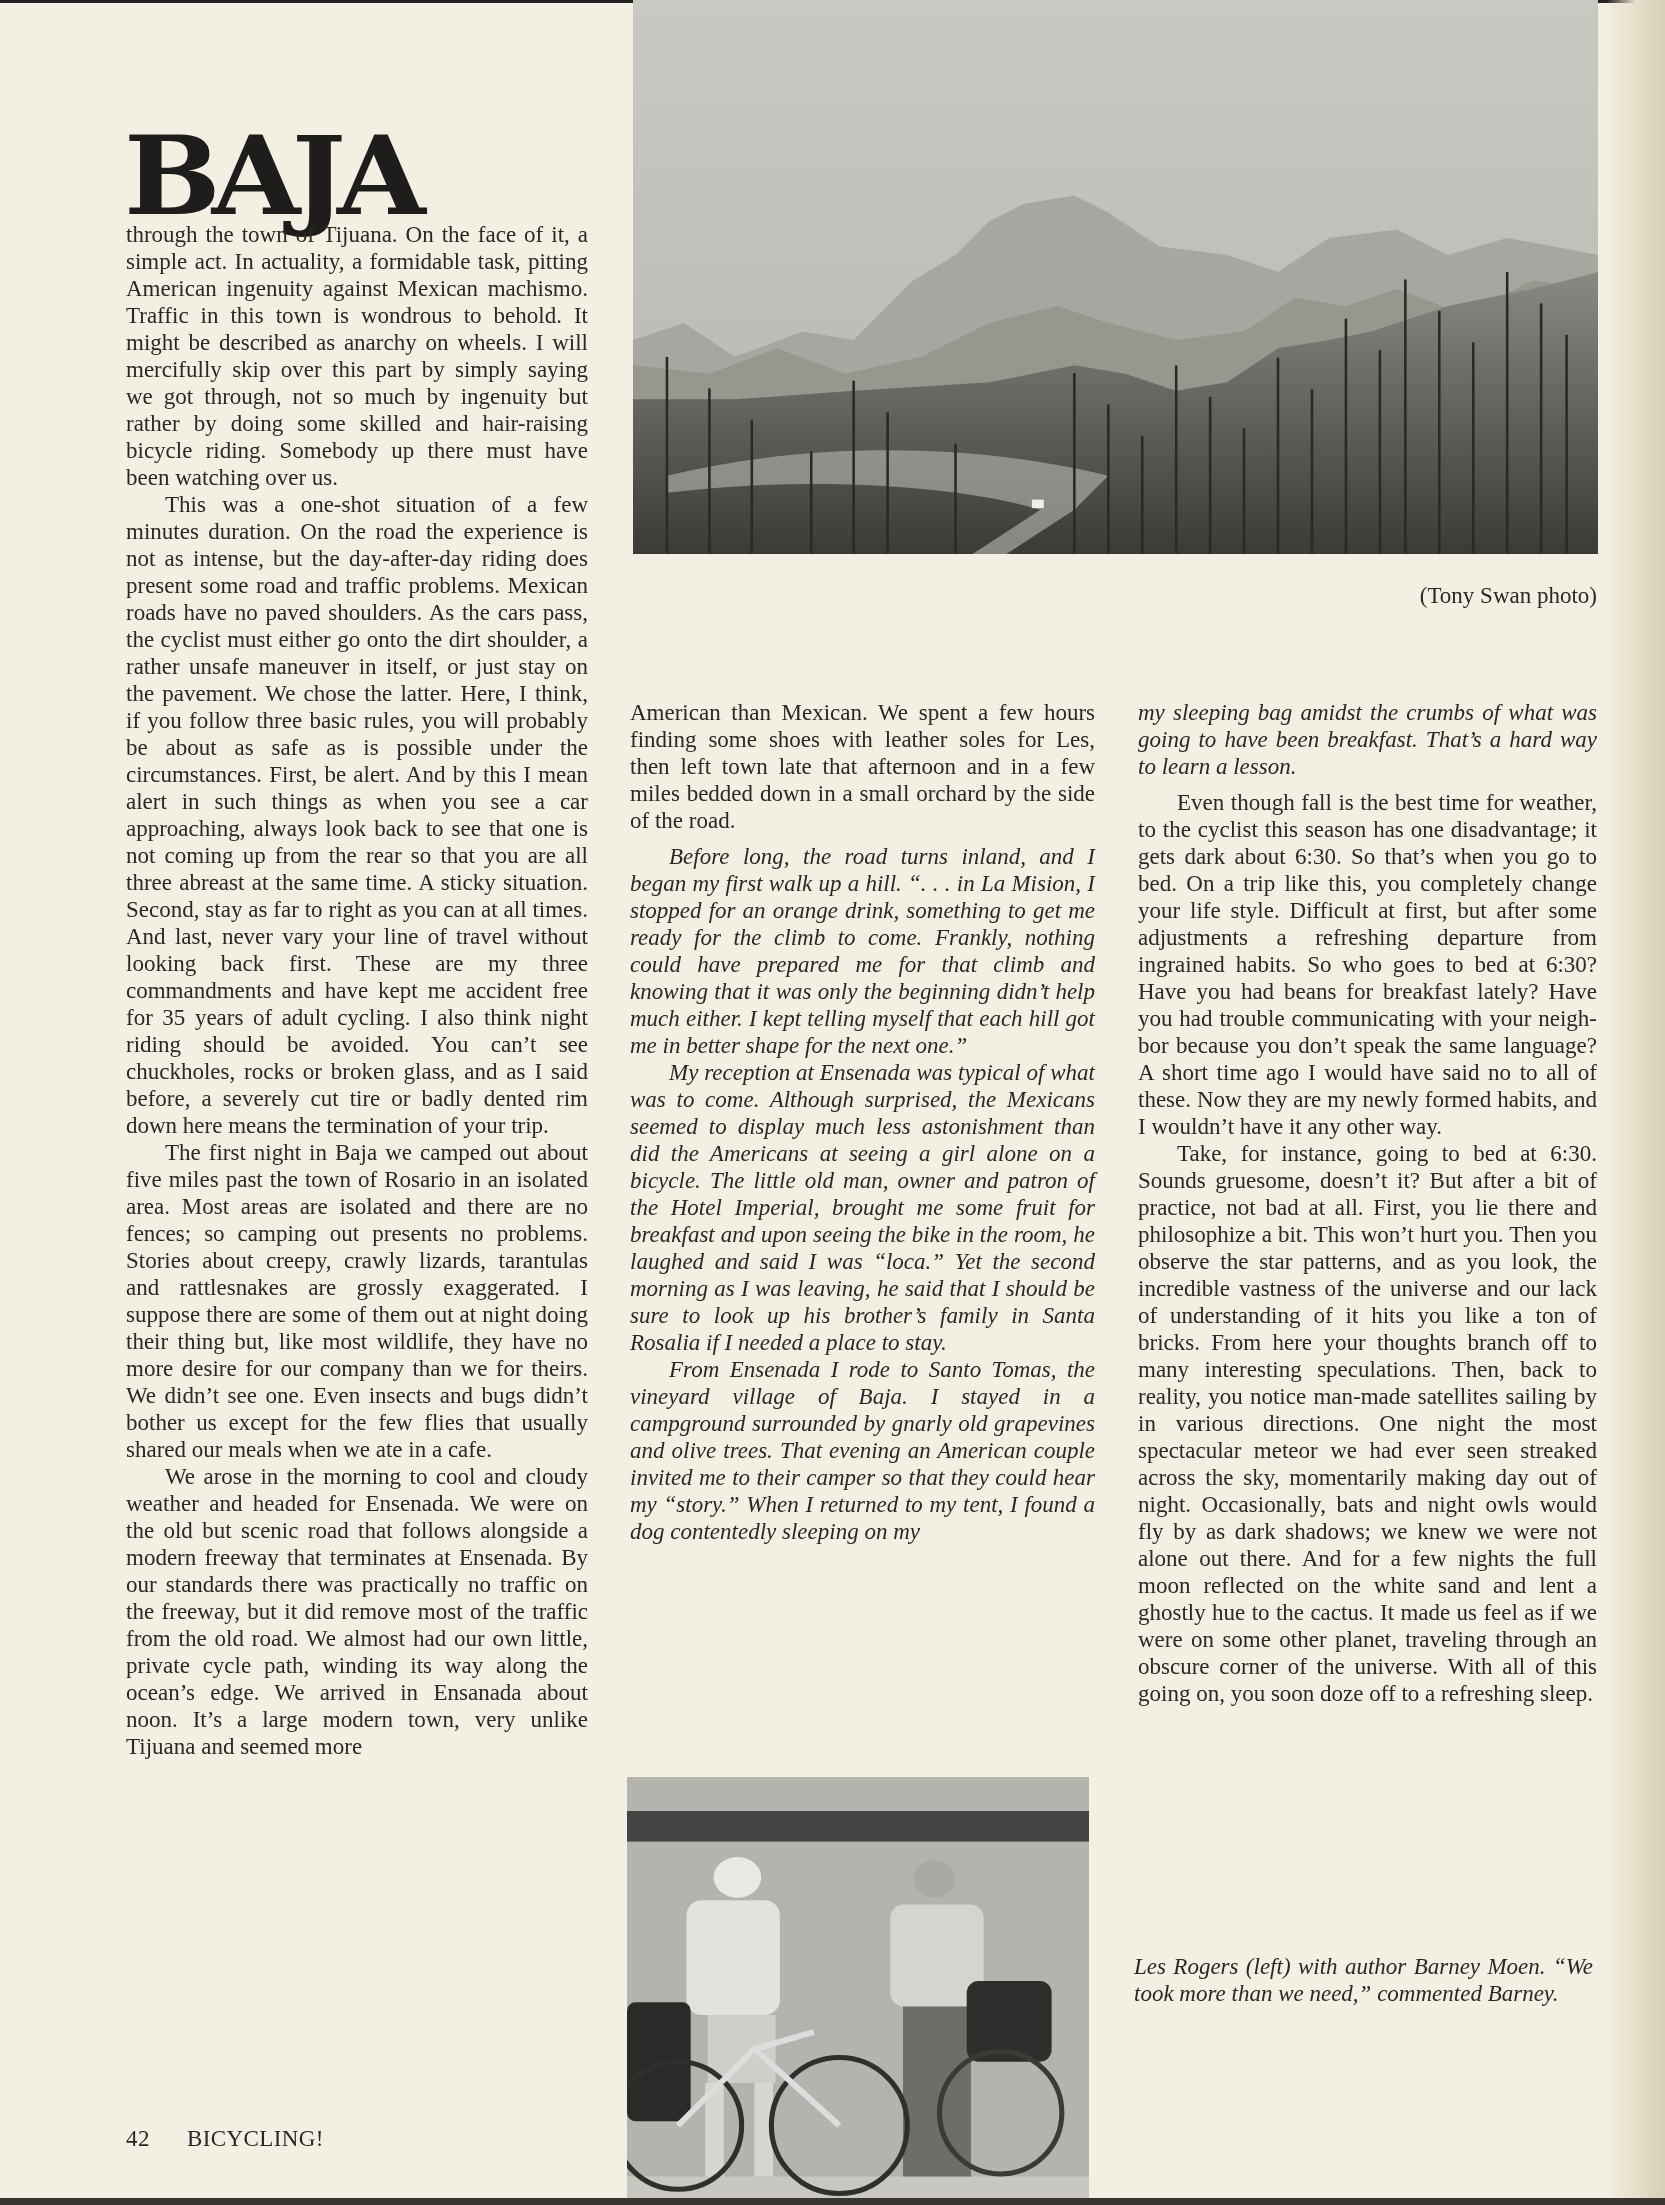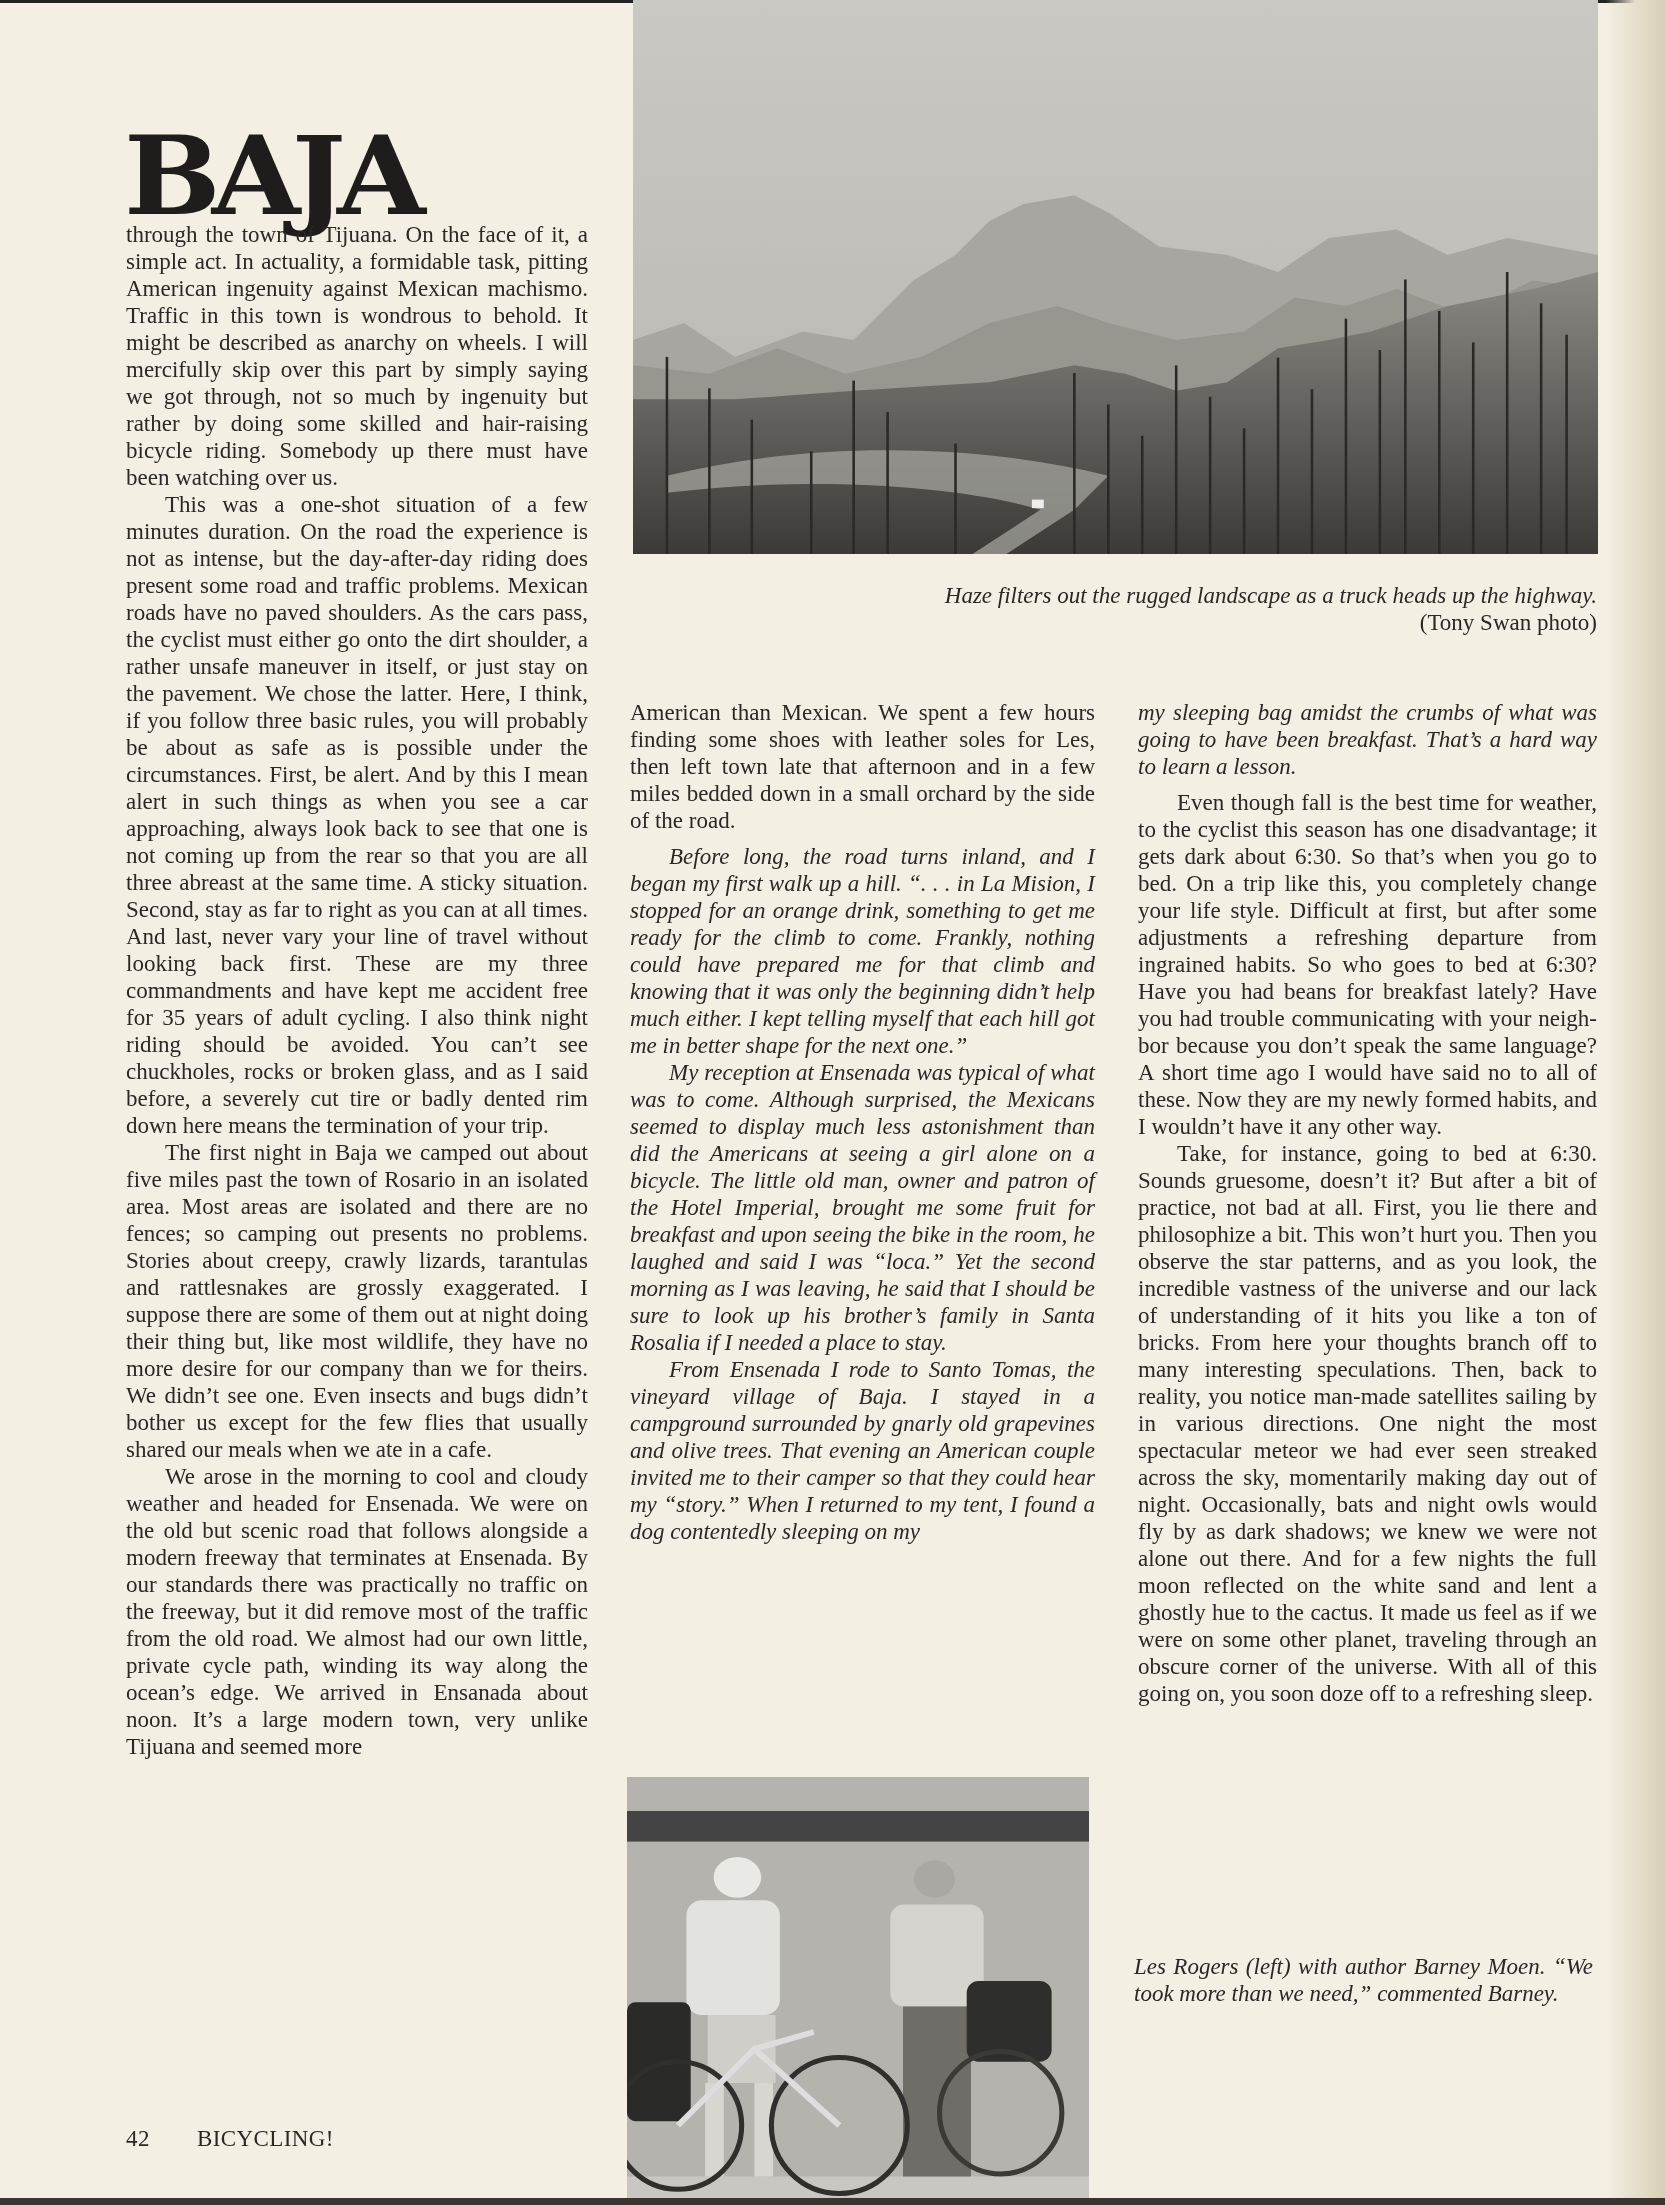--- a/index.html
+++ b/index.html
@@ -47,21 +47,21 @@
   .caption {
     position:absolute; font-style:italic; font-size:23px; line-height:27px;
   }
   #cap1 { right:68px; top:582px; text-align:right; width:934px; }
   #cap1 .credit { font-style:normal; display:block; }
   #cap2 { left:1134px; top:1953px; width:459px; text-align:justify; }
 
   .folio {
     position:absolute; left:126px; top:2126px; font-size:23px; letter-spacing:0.4px;
   }
-  .folio .pg { margin-right:41px; }
+  .folio .pg { margin-right:31px; }
 </style>
 </head>
 <body>
 
 <div class="top-rule"></div>
 <div class="page-shade"></div>
 
 <h1 class="title">BAJA</h1>
 
 <div class="photo" id="photo-landscape">
@@ -104,21 +104,20 @@
         <line x1="950" x2="950" y1="366" y2="652"></line>
         <line x1="990" x2="990" y1="403" y2="652"></line>
         <line x1="1030" x2="1030" y1="320" y2="652"></line>
         <line x1="1070" x2="1070" y1="357" y2="652"></line>
         <line x1="1100" x2="1100" y1="394" y2="652"></line>
       </g>
   </svg>
 </div>
 
 <div class="caption" id="cap1">
-  <span>Haze filters out the rugged landscape as a truck heads up the highway.</span>
   <span class="credit">(Tony Swan photo)</span>
 </div>
 
 <div class="col" id="col1">
     <p>through the town of Tijuana. On the face of it, a simple act. In actuality, a formidable task, pitting American inge­nuity against Mexican machismo. Traf­fic in this town is wondrous to behold. It might be described as anarchy on wheels. I will mercifully skip over this part by simply saying we got through, not so much by ingenuity but rather by doing some skilled and hair-raising bicy­cle riding. Somebody up there must have been watching over us.</p>
     <p class="ind">This was a one-shot situation of a few minutes duration. On the road the experience is not as intense, but the day-after-day riding does present some road and traffic problems. Mexican roads have no paved shoulders. As the cars pass, the cyclist must either go onto the dirt shoulder, a rather unsafe maneuver in itself, or just stay on the pavement. We chose the latter. Here, I think, if you follow three basic rules, you will prob­ably be about as safe as is possible under the circumstances. First, be alert. And by this I mean alert in such things as when you see a car approaching, always look back to see that one is not coming up from the rear so that you are all three abreast at the same time. A sticky situation. Second, stay as far to right as you can at all times. And last, never vary your line of travel without looking back first. These are my three commandments and have kept me accident free for 35 years of adult cycling. I also think night riding should be avoided. You can’t see chuckholes, rocks or broken glass, and as I said before, a severely cut tire or badly dented rim down here means the termination of your trip.</p>
     <p class="ind">The first night in Baja we camped out about five miles past the town of Rosario in an isolated area. Most areas are isolated and there are no fences; so camping out presents no problems. Sto­ries about creepy, crawly lizards, taran­tulas and rattlesnakes are grossly exag­gerated. I suppose there are some of them out at night doing their thing but, like most wildlife, they have no more desire for our company than we for theirs. We didn’t see one. Even insects and bugs didn’t bother us except for the few flies that usually shared our meals when we ate in a cafe.</p>
     <p class="ind">We arose in the morning to cool and cloudy weather and headed for Ensena­da. We were on the old but scenic road that follows alongside a modern freeway that terminates at Ensenada. By our standards there was practically no traf­fic on the freeway, but it did remove most of the traffic from the old road. We almost had our own little, private cycle path, winding its way along the ocean’s edge. We arrived in Ensanada about noon. It’s a large modern town, very unlike Tijuana and seemed more</p>
   </div>
 

